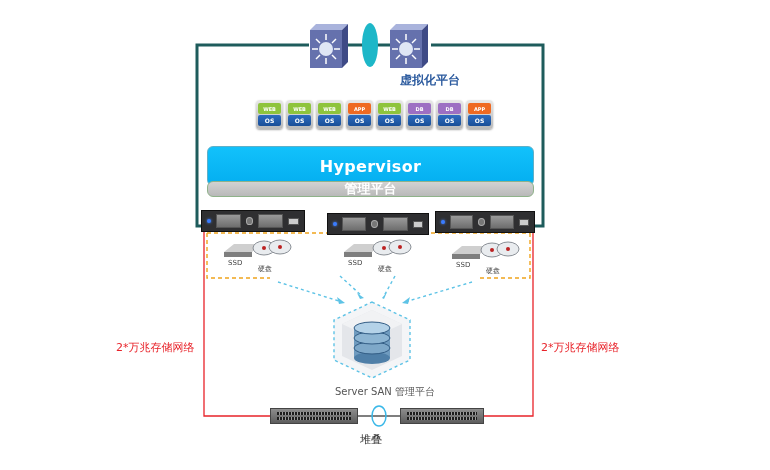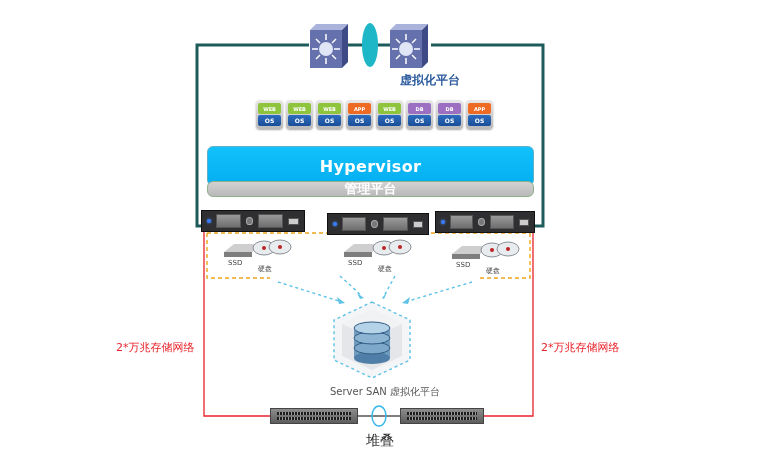--- a/index.html
+++ b/index.html
@@ -14,21 +14,21 @@
   .hypervisor { left:207px; top:146px; width:327px; height:40px; border-radius:6px; background:linear-gradient(#12c1fb,#04aef0); border:1px solid #5fb0c8; box-sizing:border-box; color:#fff; font-weight:bold; font-size:16px; display:flex; align-items:center; justify-content:center; font-family:"DejaVu Sans",sans-serif; letter-spacing:0.3px; }
   .mgmt { left:207px; top:181px; width:327px; height:16px; border-radius:6px; background:linear-gradient(#d2d2d2,#b9b9b9); border:1px solid #8fb28a; box-sizing:border-box; color:#fff; font-weight:bold; font-size:13px; display:flex; align-items:center; justify-content:center; font-family:"DejaVu Sans",sans-serif; }
   .server { height:22px; background:#2f2f31; border:1px solid #111; box-sizing:border-box; display:flex; align-items:center; padding:0 5px; gap:5px; }
   .server .led { width:4px; height:4px; border-radius:50%; background:#3a7cff; box-shadow:0 0 3px #4d8cff; }
   .server .bay { width:24px; height:12px; background:linear-gradient(#9a9a9a,#6e6e6e); border:1px solid #555; }
   .server .knob { width:6px; height:6px; border-radius:50%; background:#777; border:1px solid #aaa; }
   .server .port { width:9px; height:5px; background:#ccc; border:1px solid #555; }
   .disk-label { font-size:7px; color:#444; font-family:"DejaVu Sans",sans-serif; }
   .net-label { font-size:11px; color:#e8232a; font-family:"DejaVu Sans",sans-serif;text-align:right; }
   .storage-label { left:300px; top:385px; width:170px; text-align:center; font-size:10px; color:#555; font-family:"DejaVu Sans",sans-serif; }
-  .stack-label { left:360px; top:432px; width:40px; text-align:center; font-size:14px; color:#333; font-family:"DejaVu Sans",sans-serif; }
+  .stack-label { left:360px; top:432px; width:40px; font-size:11px; color:#333; font-family:"DejaVu Sans",sans-serif; }
   .switch { height:16px; background:linear-gradient(#8d8d8d,#5d5d5d); border:1px solid #444; box-sizing:border-box; padding:2px 6px; display:flex; flex-direction:column; justify-content:center; gap:2px; }
   .switch .ports { height:3px; background:repeating-linear-gradient(90deg,#1c1c1c 0 2px,#9a9a9a 2px 3px); }
 </style>
 </head>
 <body>
 
 <svg class="lines" width="770" height="470">
 
   <path d="M309,45 H197 V226 H207" fill="none" stroke="#1e5c5c" stroke-width="3"></path>
   <path d="M431,45 H543 V226 H532" fill="none" stroke="#1e5c5c" stroke-width="3"></path>
@@ -199,21 +199,21 @@
     <polygon points="42,2 80,20 80,60 42,78 4,60 4,20" fill="#f4f5f7" stroke="#5ec3e6" stroke-width="1.4" stroke-dasharray="3,3"></polygon>
     <polygon points="42,10 72,24 72,56 42,70 12,56 12,24" fill="#e4e6ea"></polygon>
     <polygon points="42,10 72,24 42,38 12,24" fill="#f1f2f4"></polygon>
     <rect x="24" y="28" width="36" height="30" fill="#6f9bbf"></rect>
     <ellipse cx="42" cy="58" rx="18" ry="6" fill="#4f7fa8"></ellipse>
     <ellipse cx="42" cy="48" rx="18" ry="6" fill="#7ea8c9" stroke="#335d85"></ellipse>
     <ellipse cx="42" cy="38" rx="18" ry="6" fill="#8db5d3" stroke="#335d85"></ellipse>
     <ellipse cx="42" cy="28" rx="18" ry="6" fill="#b4d2e8" stroke="#335d85"></ellipse>
   </svg>
 </div>
-<div class="abs storage-label">Server SAN 虚拟化平台</div>
+<div class="abs storage-label">Server SAN 管理平台</div>
 
 <div class="abs net-label" style="left:116px;top:340px;">2*万兆存储网络</div>
 <div class="abs net-label" style="left:541px;top:340px;">2*万兆存储网络</div>
 
 <div class="abs switch" style="left:270px;top:408px;width:88px;">
   <div class="ports"></div>
     <div class="ports"></div>
 </div>
 <div class="abs switch" style="left:400px;top:408px;width:84px;">
   <div class="ports"></div>

